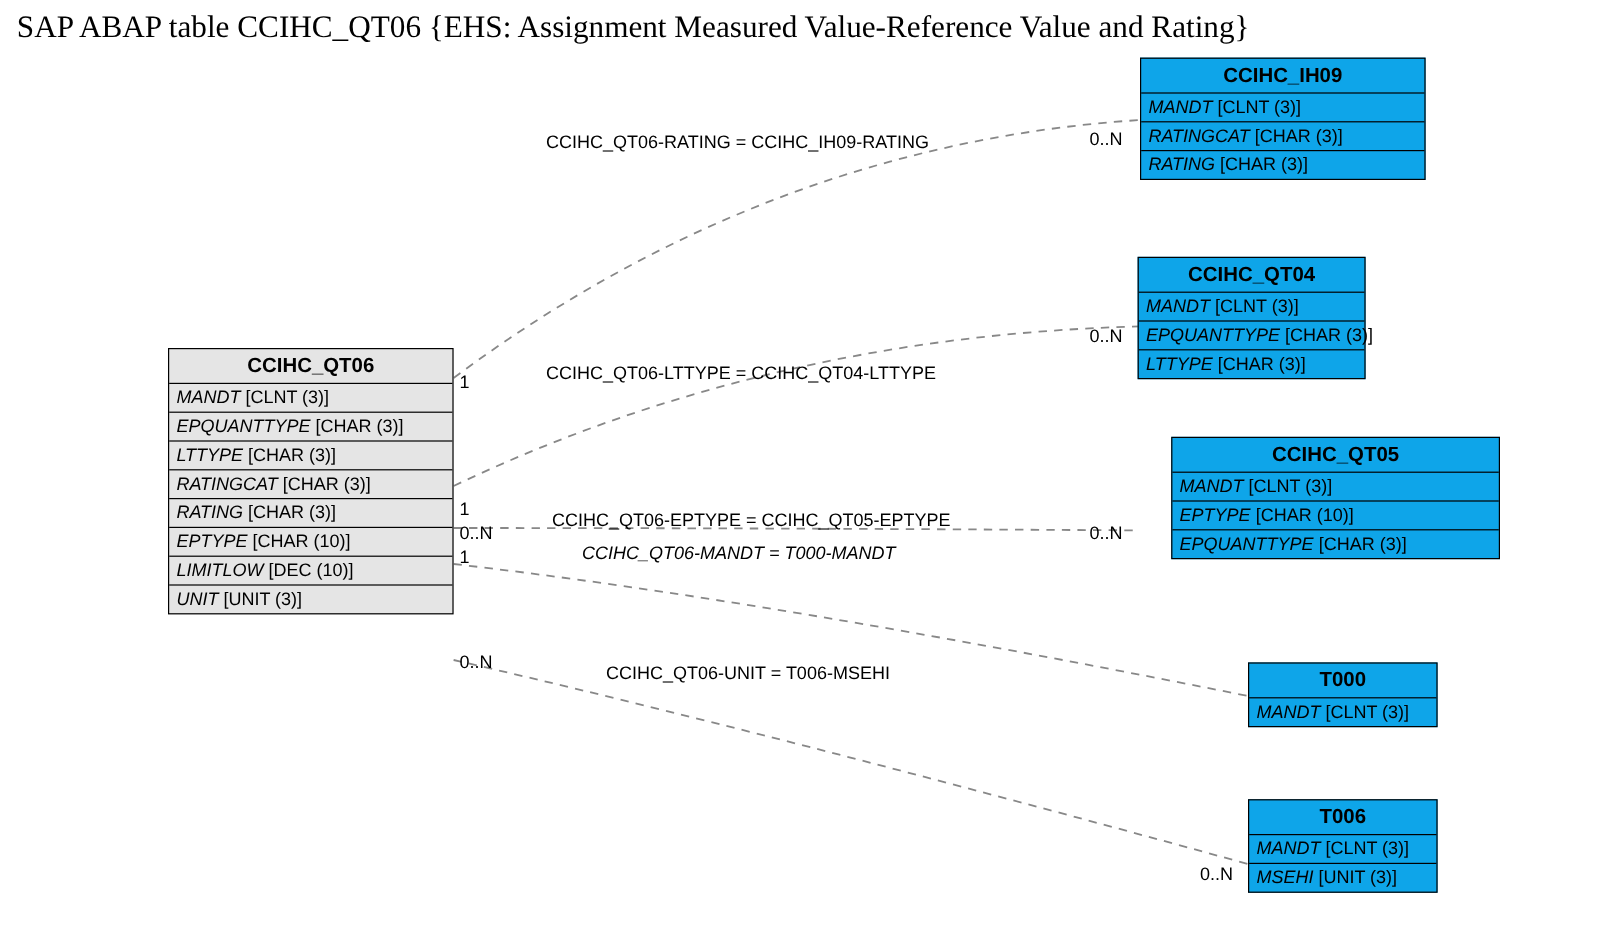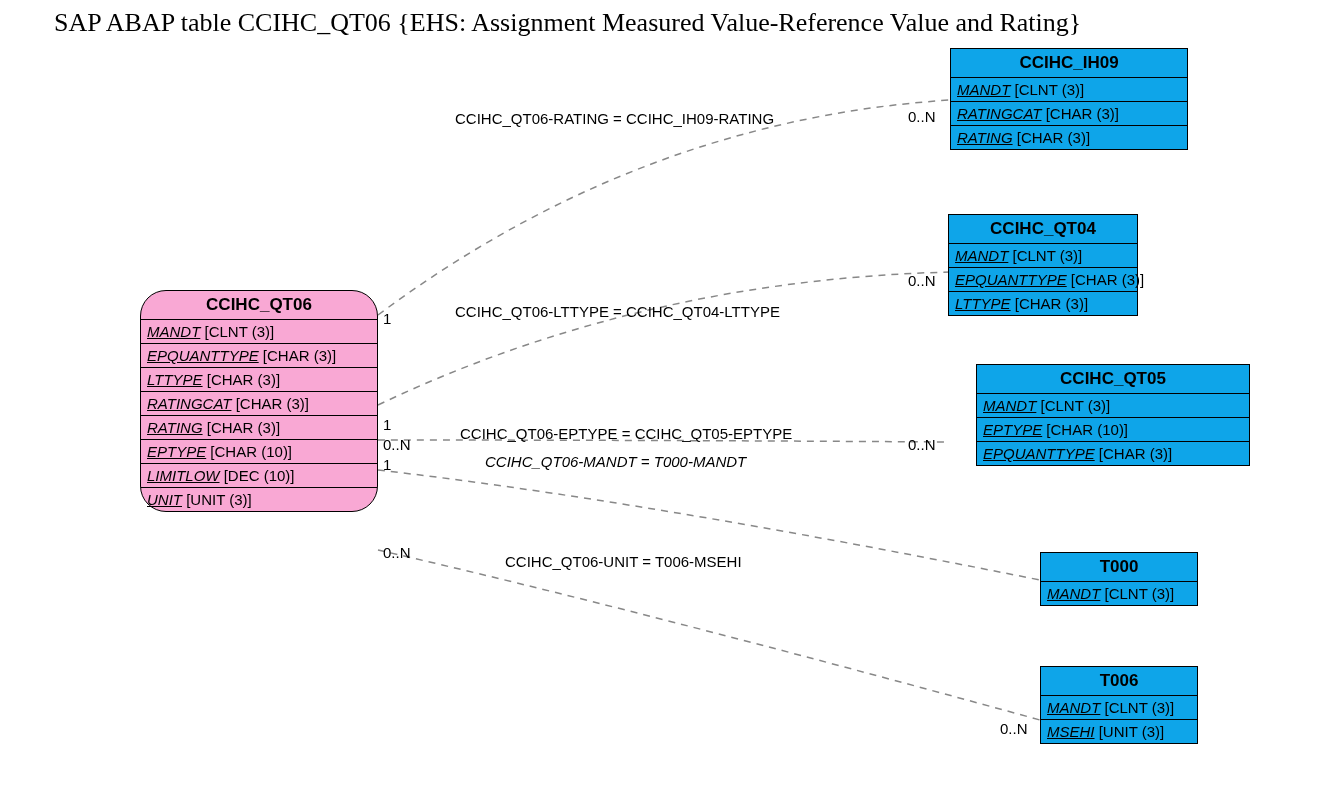--- a/index.html
+++ b/index.html
@@ -13,43 +13,42 @@
     position: relative;
     overflow: hidden;
   }
   .title {
     position: absolute;
     top: 8px;
     left: 14px;
     font-size: 26px;
     font-family: "Times New Roman", serif;
     color: #000;
-    margin-left: 40px;
   }
   .entity {
     position: absolute;
     border: 1px solid #000;
     background: #0ea5e9;
   }
-  .entity.main { background: #f9a8d4; border-radius: 26px; }
+  .entity.main { background: #e5e5e5; }
   .entity .hdr {
     font-weight: bold;
     text-align: center;
     padding: 4px 6px;
     border-bottom: 1px solid #000;
     font-size: 17px;
   }
   .entity .row {
     padding: 3px 6px;
     border-bottom: 1px solid #000;
     font-size: 15px;
     white-space: nowrap;
   }
   .entity .row:last-child { border-bottom: none; }
-  .fld { text-decoration: underline; font-style: italic; }
+  .fld { font-style: italic; }
   .lbl {
     position: absolute;
     font-size: 15px;
     color: #000;
     white-space: pre;
   }
   svg.edges {
     position: absolute;
     top: 0; left: 0;
     width: 1331px; height: 787px;

